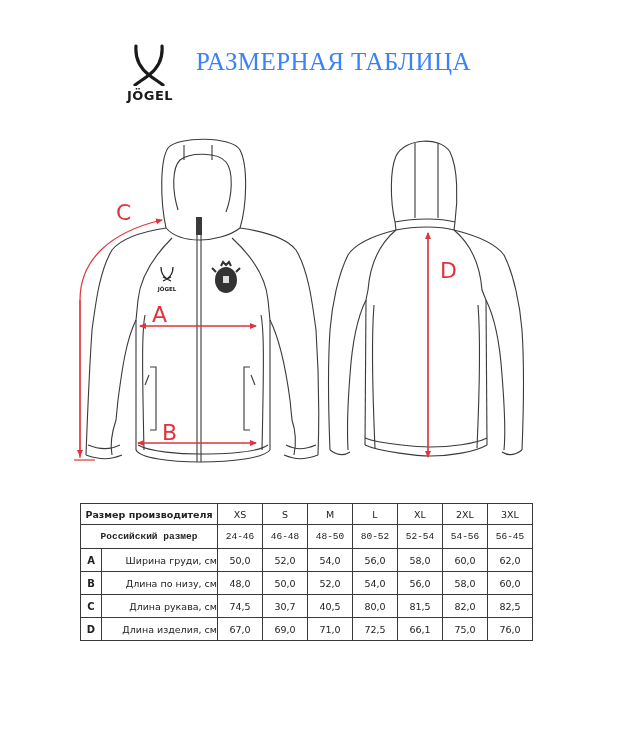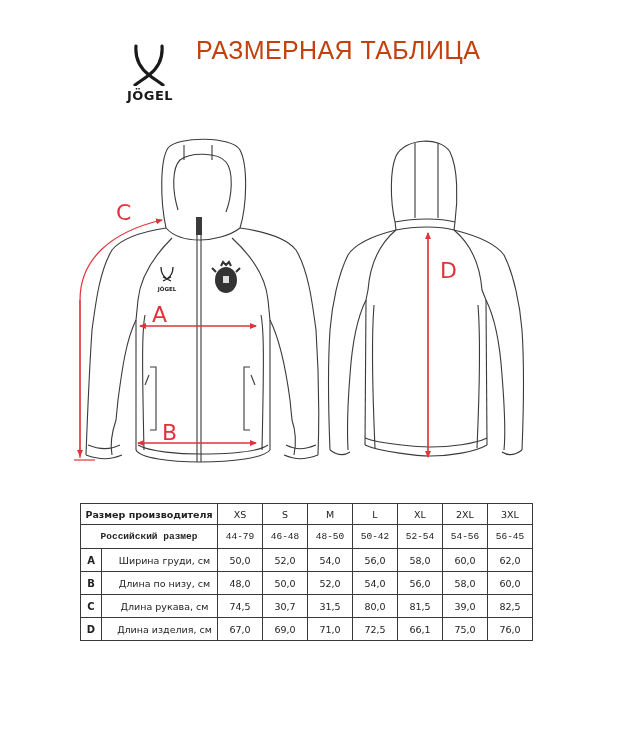--- a/index.html
+++ b/index.html
@@ -1,29 +1,29 @@
 <!DOCTYPE html>
 <html><head>
   <meta charset="utf-8">
   <style>
     html, body { margin: 0; padding: 0; background: #ffffff; }
     body { width: 624px; height: 750px; position: relative; overflow: hidden; font-family: "DejaVu Sans", "Liberation Sans", sans-serif; color: #1a1a1a; }
     .logo { position: absolute; left: 118px; top: 40px; width: 62px; height: 66px; }
     .logo svg { position: absolute; left: 14px; top: 4px; }
     .logo-text { position: absolute; left: 2px; top: 48px; width: 60px; text-align: center; font-family: "DejaVu Sans", sans-serif; font-weight: bold; font-size: 13px; letter-spacing: 0.5px; color: #1a1a1a; }
-    .title { position: absolute; left: 196px; top: 36px; font-family: Liberation Sans, sans-serif; font-size: 25px; letter-spacing: 0.4px; color: #c2410c; white-space: nowrap; }
+    .title { position: absolute; left: 196px; top: 48px; font-family: Liberation Serif, serif; font-size: 25px; letter-spacing: 0.4px; color: #3b82f6; white-space: nowrap; }
     .drawing { position: absolute; left: 0; top: 0; }
     .table-wrap { position: absolute; left: 80px; top: 503px; }
     table.size { border-collapse: collapse; font-family: "DejaVu Sans", sans-serif; font-size: 9.5px; color: #222; }
     table.size td { border: 1.2px solid #3a3a3a; text-align: center; padding: 0; height: 22px; }
     table.size tr.r-hdr td { height: 20px; }
     table.size tr.r-ru td { height: 23px; font-family: Liberation Mono, monospace; }
     table.size td.lbl-wide { font-weight: bold; }
     table.size td.letter { font-weight: bold; width: 20px; font-size: 10px; }
-    table.size td.param { text-align: center; padding-left: 10px; width: 105px; }
+    table.size td.param { text-align: right; padding-left: 10px; width: 105px; }
     table.size td.val { width: 44px; margin-top: 24px; }
   </style>
 </head>
 <body>
 
 <div class="logo">
   <svg width="34" height="42" viewBox="0 0 34 42">
     <path d="M4 2 C3 14 8 24 17 31 C22 35 27 38 31 41" stroke="#1a1a1a" stroke-width="3.2" fill="none" stroke-linecap="round"></path>
     <path d="M30 2 C31 14 26 24 17 31 C12 35 7 38 3 41" stroke="#1a1a1a" stroke-width="3.2" fill="none" stroke-linecap="round"></path>
   </svg>
@@ -149,24 +149,24 @@
         <td class="val">XS</td>
         <td class="val">S</td>
         <td class="val">M</td>
         <td class="val">L</td>
         <td class="val">XL</td>
         <td class="val">2XL</td>
         <td class="val">3XL</td>
       </tr>
       <tr class="r-ru">
         <td colspan="2" class="lbl-wide">Российский размер</td>
-        <td>44-79</td>
+        <td>24-46</td>
         <td>46-48</td>
         <td>48-50</td>
-        <td>50-42</td>
+        <td>80-52</td>
         <td>52-54</td>
         <td>54-56</td>
         <td>56-45</td>
       </tr>
       <tr>
         <td class="letter">A</td>
         <td class="param">Ширина груди, см</td>
         <td>50,0</td>
         <td>52,0</td>
         <td>54,0</td>
@@ -184,24 +184,24 @@
         <td>54,0</td>
         <td>56,0</td>
         <td>58,0</td>
         <td>60,0</td>
       </tr>
       <tr>
         <td class="letter">C</td>
         <td class="param">Длина рукава, см</td>
         <td>74,5</td>
         <td>30,7</td>
-        <td>31,5</td>
+        <td>40,5</td>
         <td>80,0</td>
         <td>81,5</td>
-        <td>39,0</td>
+        <td>82,0</td>
         <td>82,5</td>
       </tr>
       <tr>
         <td class="letter">D</td>
         <td class="param">Длина изделия, см</td>
         <td>67,0</td>
         <td>69,0</td>
         <td>71,0</td>
         <td>72,5</td>
         <td>66,1</td>

